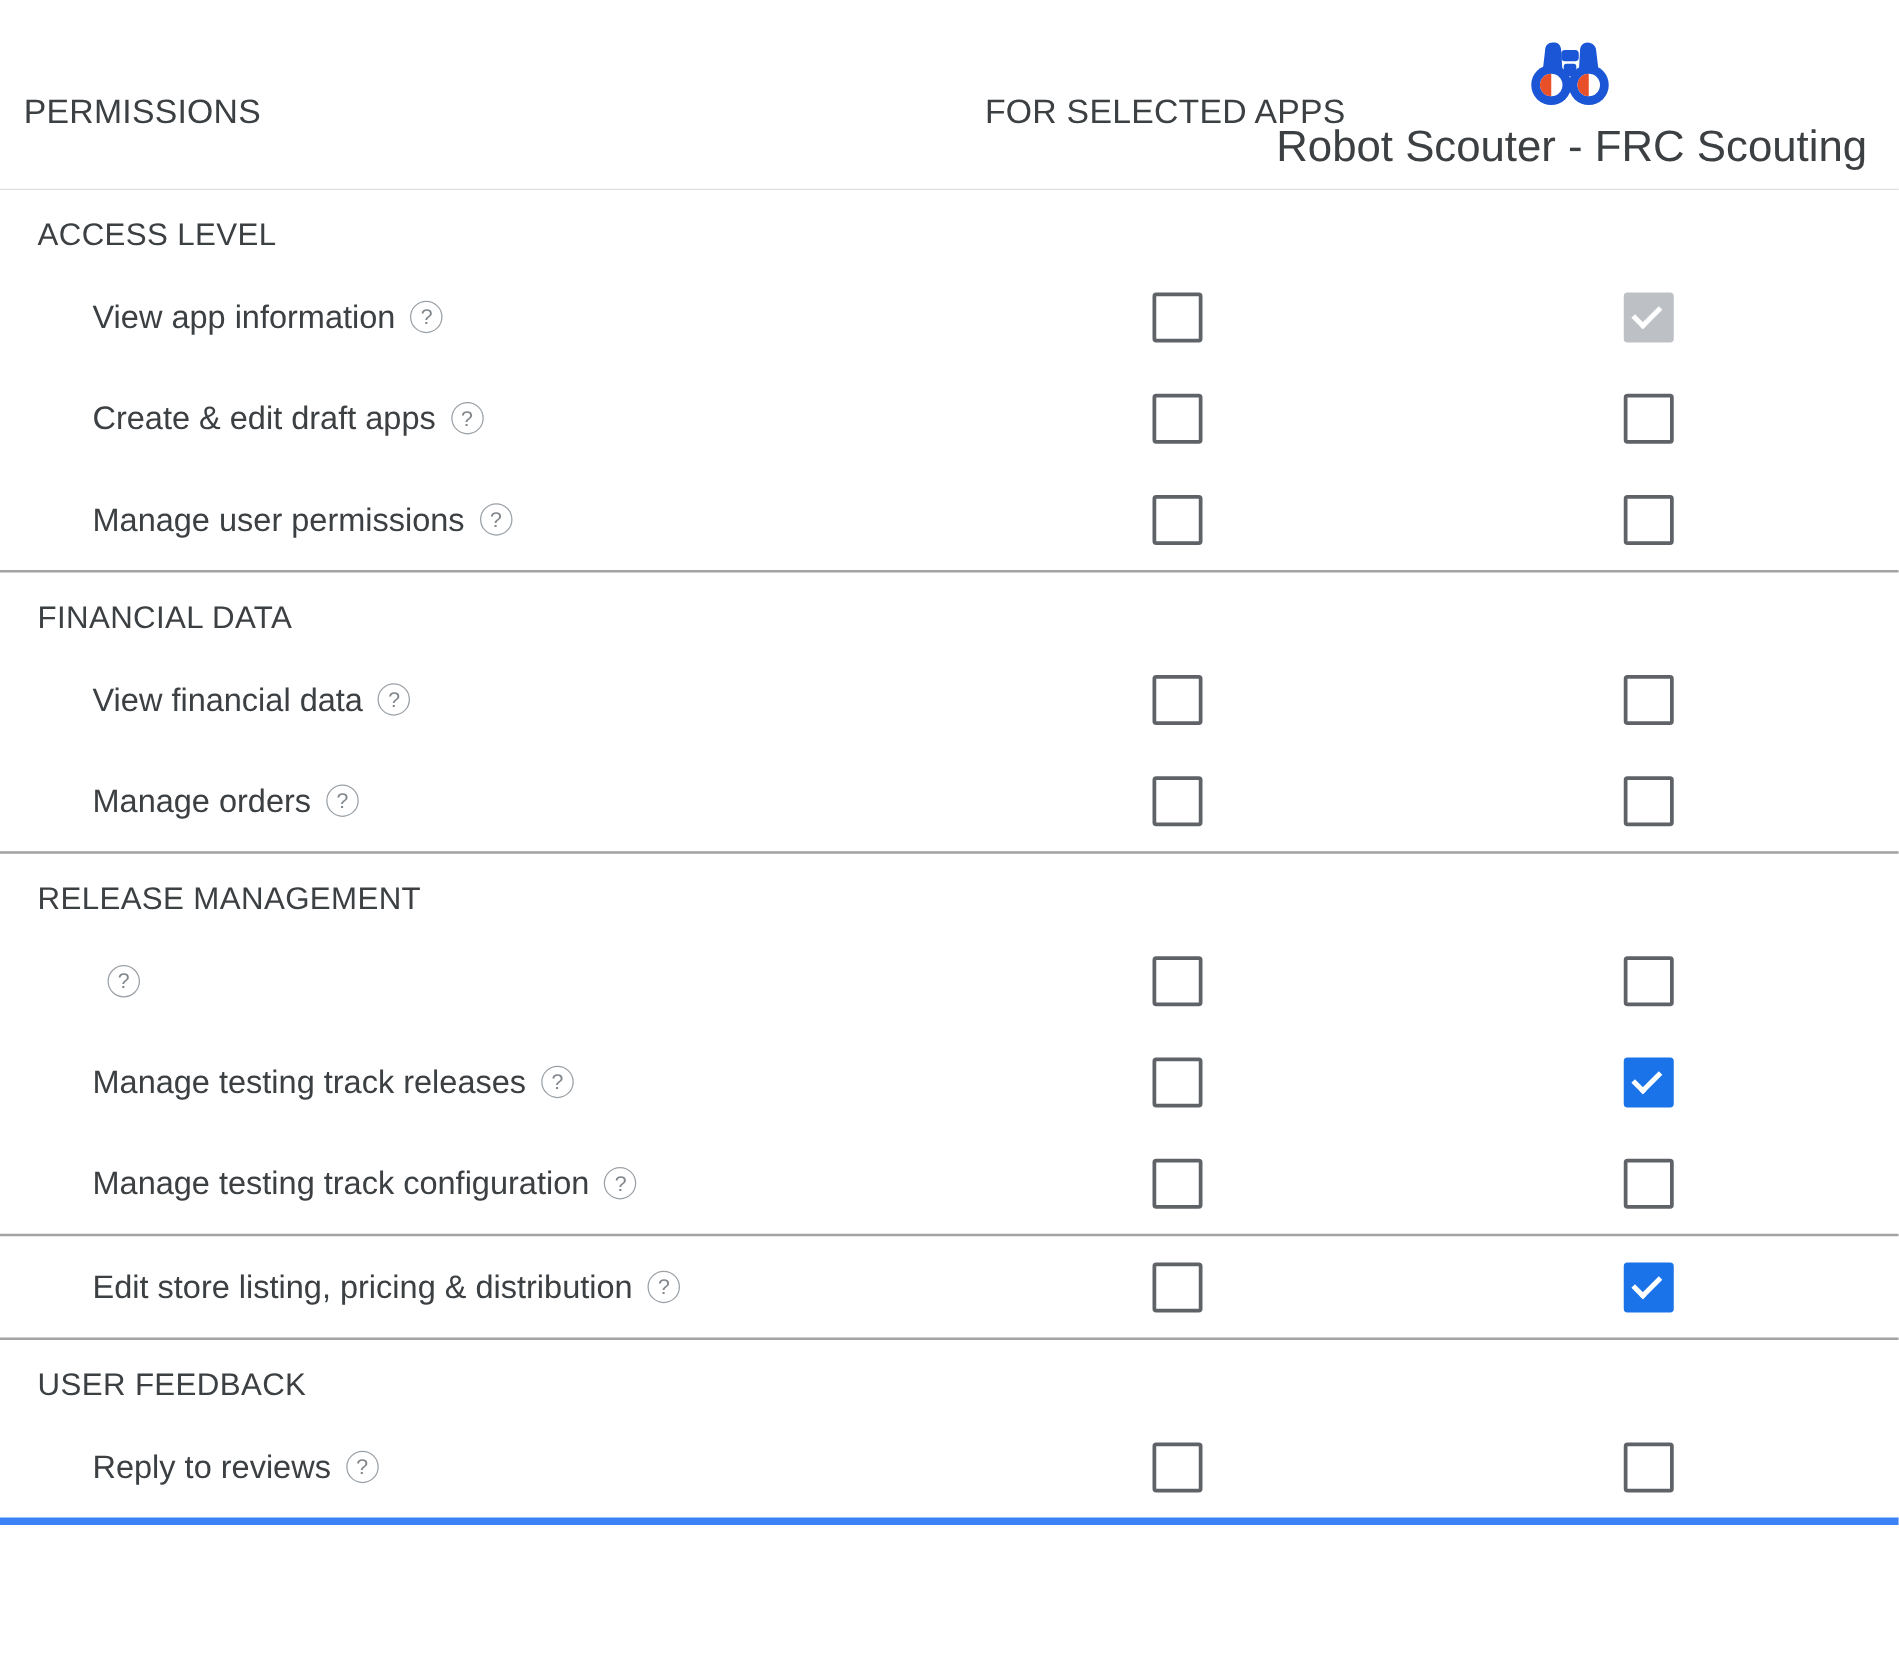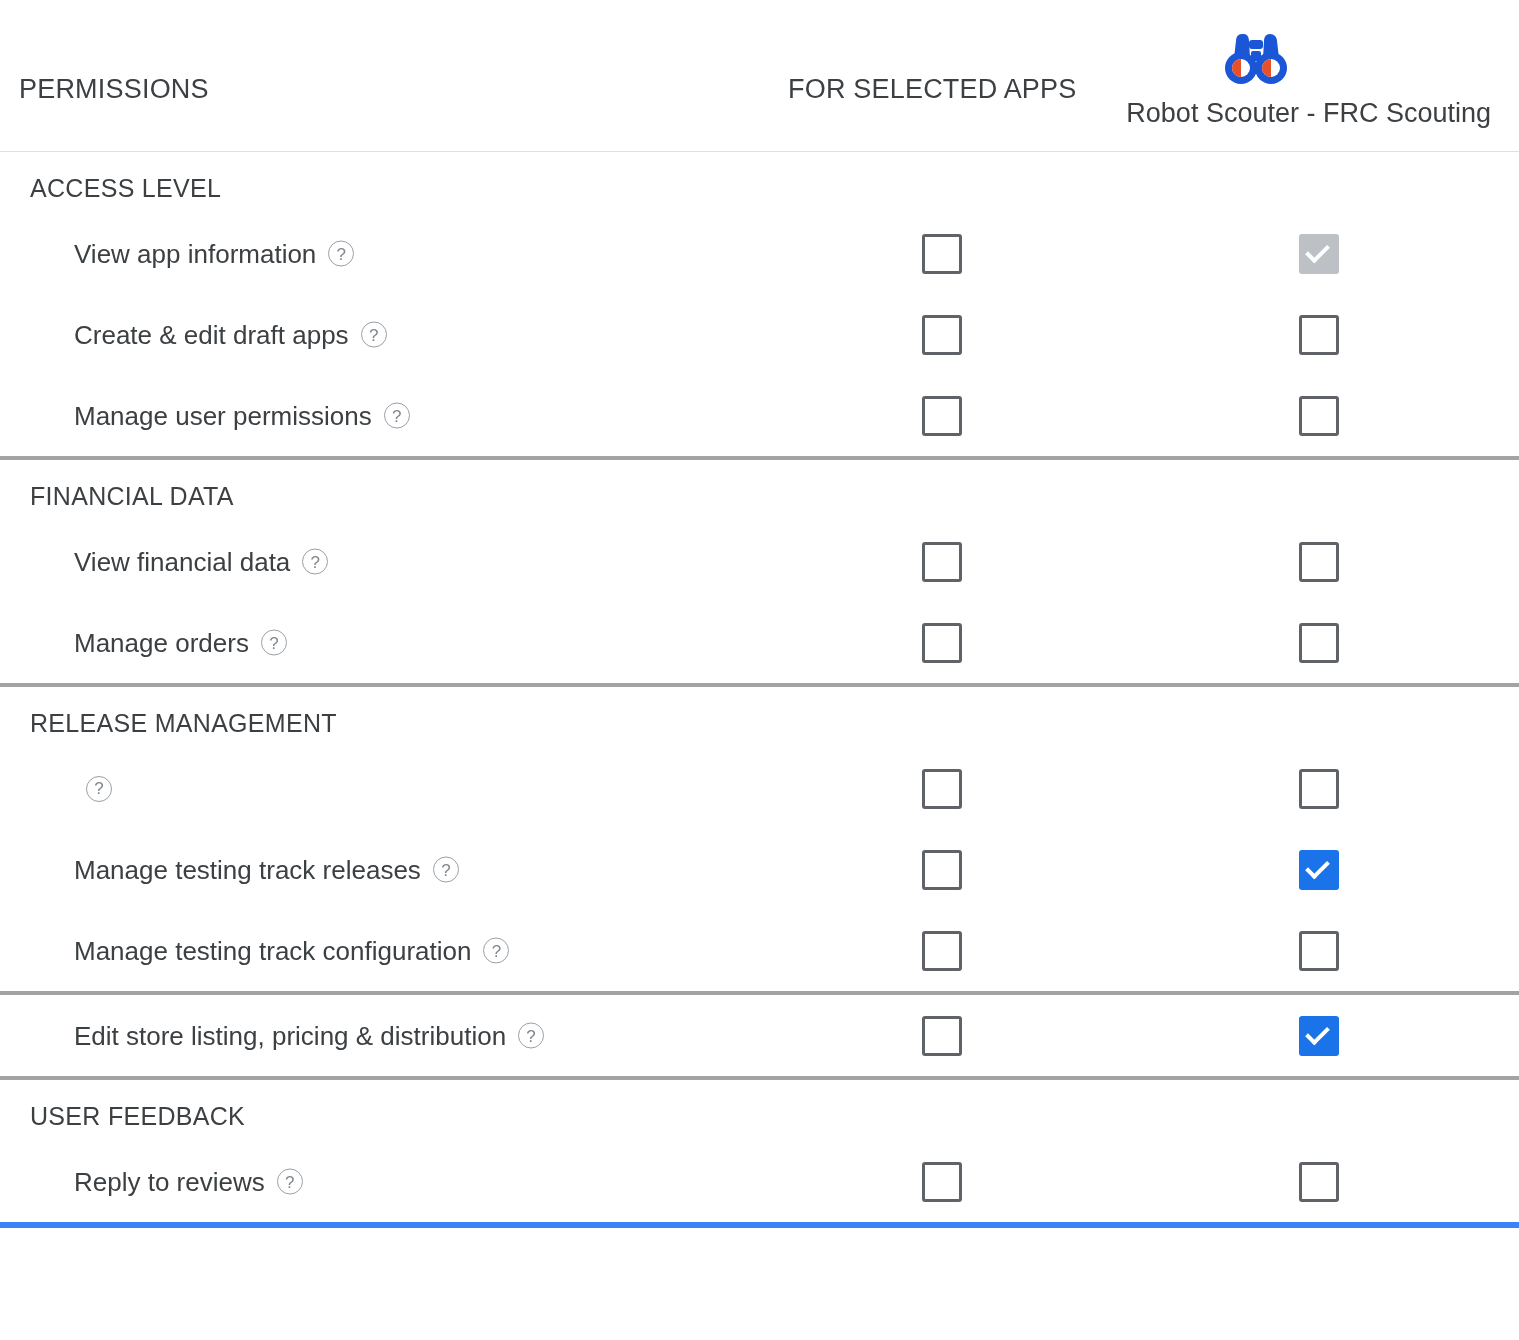--- a/index.html
+++ b/index.html
@@ -53,30 +53,30 @@
     text-align: right;
   }
   .app-icon {
     display: block;
     margin: 0 auto;
     width: 76px;
     height: 76px;
   }
   .app-name {
     display: block;
-    font-size: 27px;
+    font-size: 35px;
     color: #3c4043;
     margin-top: 4px;
     white-space: nowrap;
     text-align: right;
   }
 
   
   .section {
-    border-bottom: 4px solid #a3a3a3;
+    border-bottom: 2px solid #a3a3a3;
   }
   .section:last-child {
     border-bottom: 6px solid #3b82f6;
   }
   .section-title {
     font-size: 25px;
     color: #3c4043;
     letter-spacing: 0.3px;
     padding: 22px 0 10px 30px;
   }

